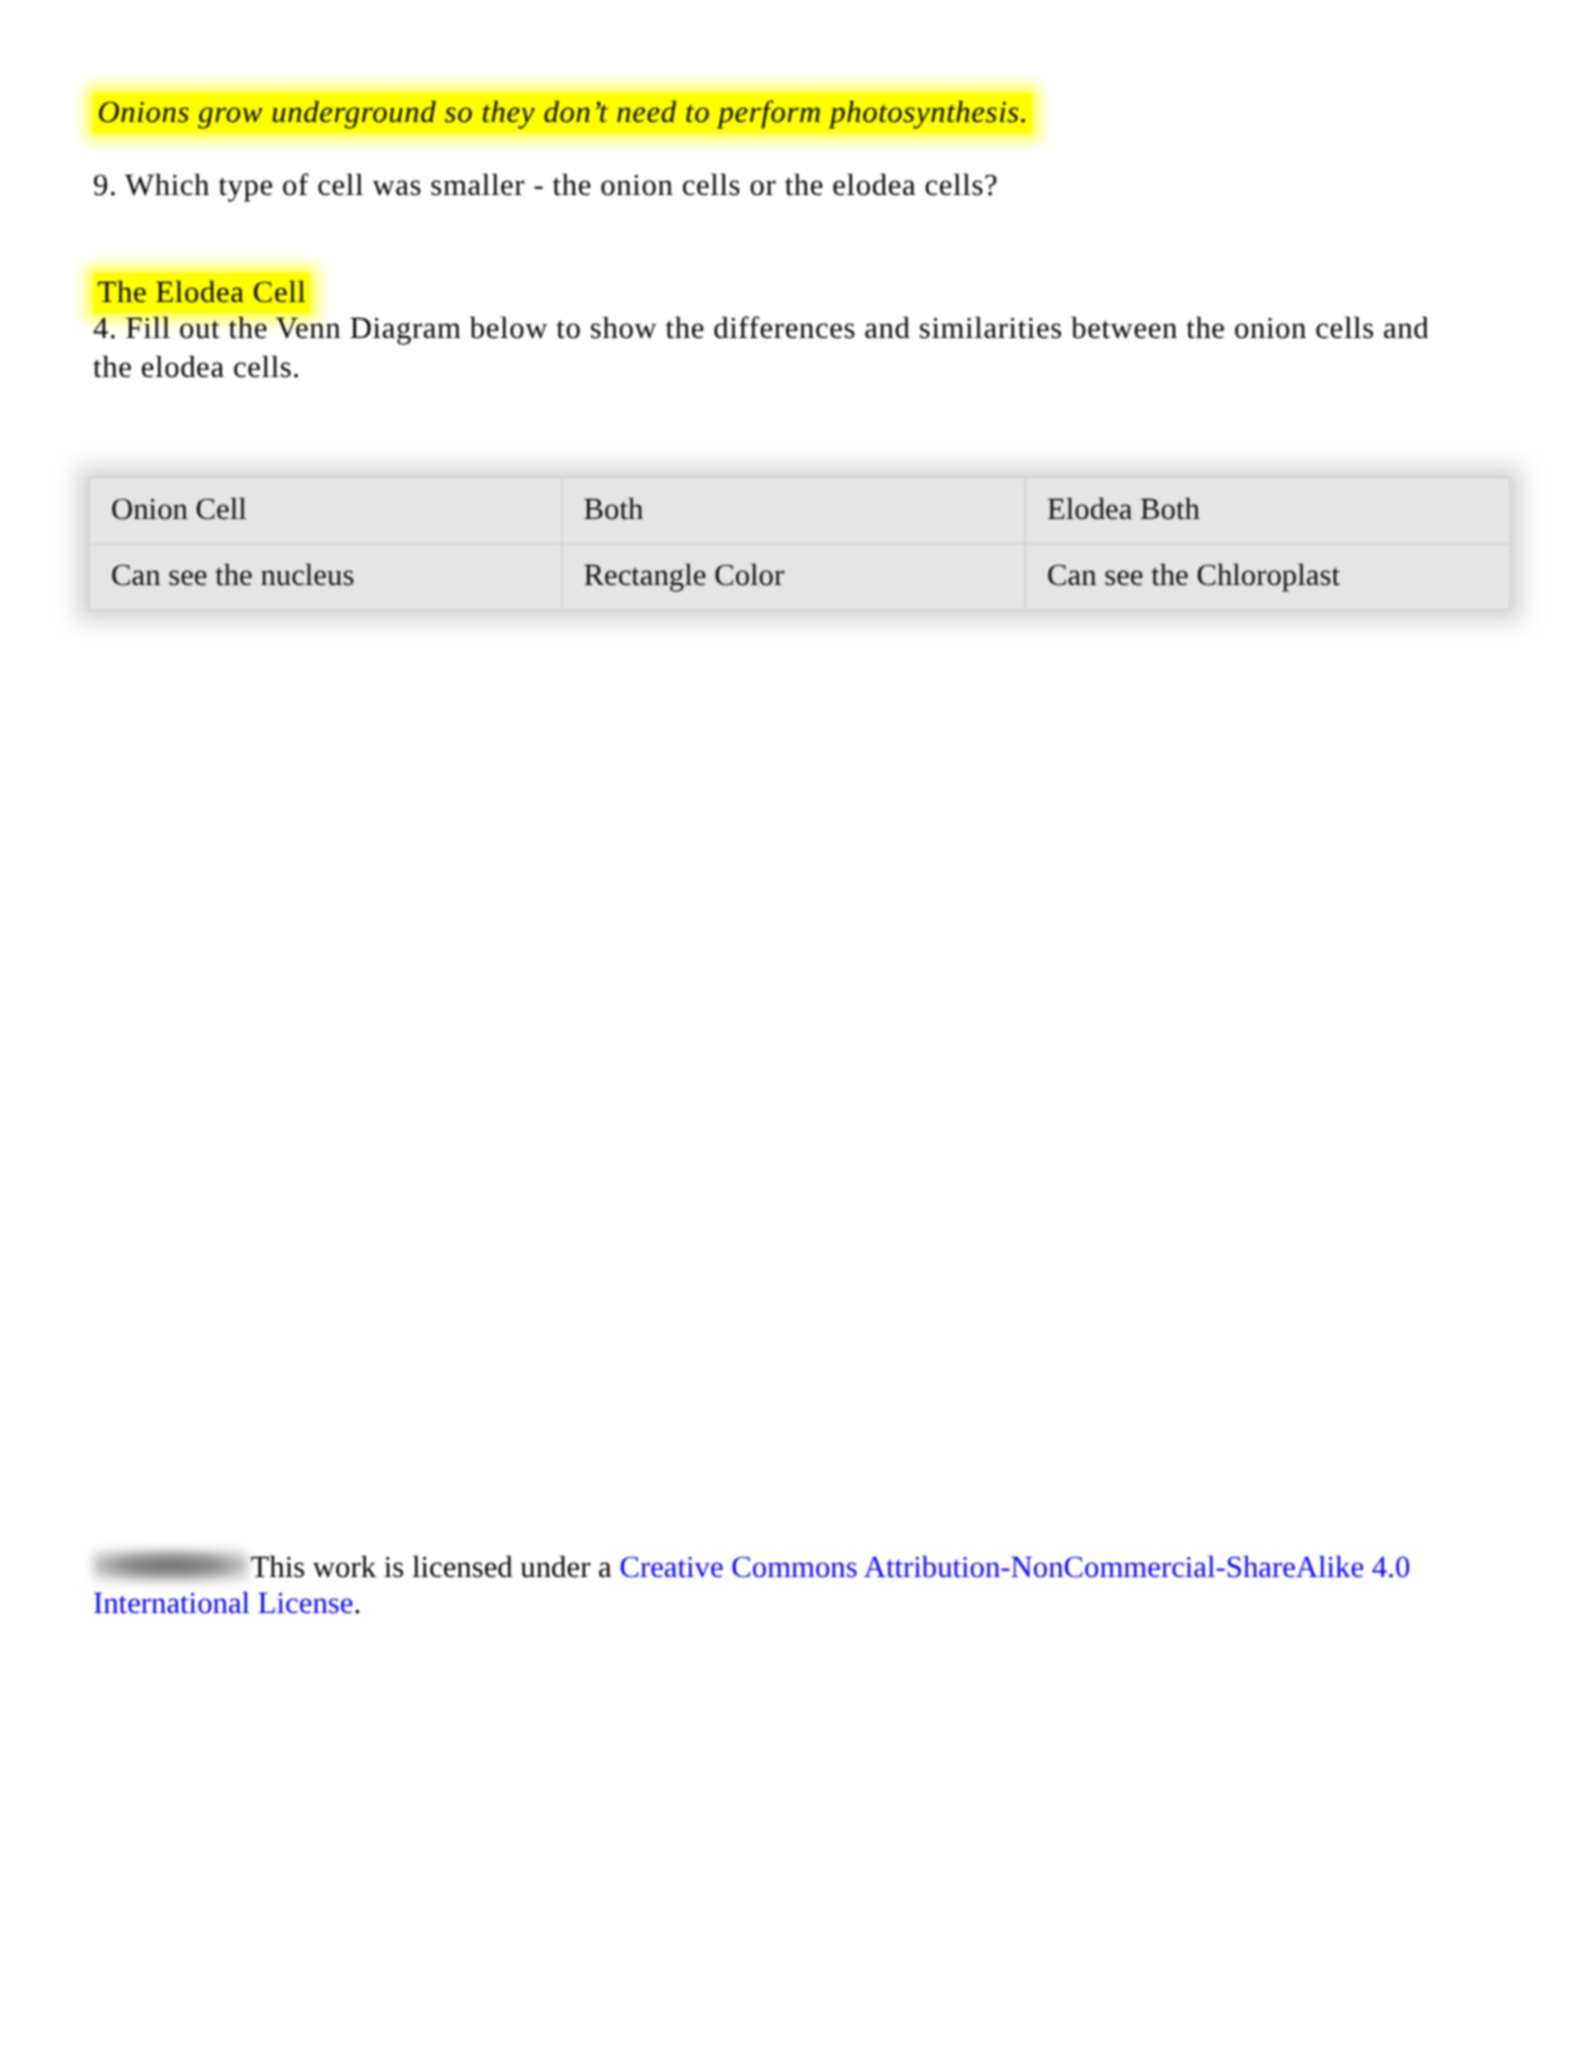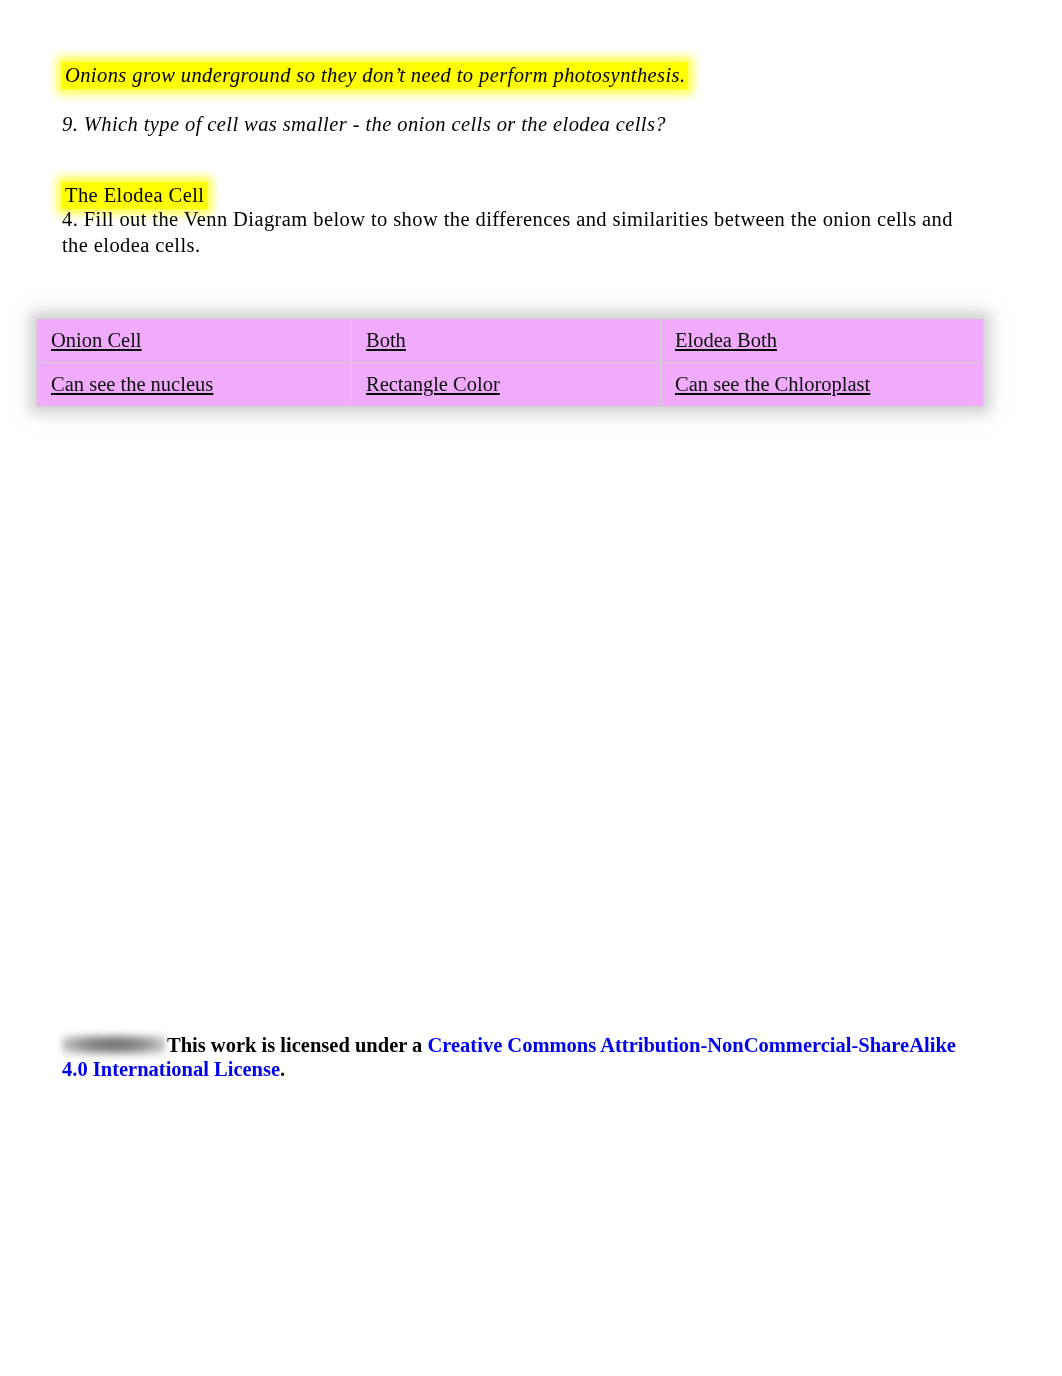--- a/index.html
+++ b/index.html
@@ -39,35 +39,34 @@
 
   .hl {
     background: #ffff00;
     padding: 2px 3px 3px 3px;
     box-decoration-break: clone;
     -webkit-box-decoration-break: clone;
     box-shadow: 0 0 9px 5px rgba(255,255,0,0.75);
   }
 
   #answer-photosynthesis { left: 62px; top: 62px; font-style: italic; }
-  #question-9           { left: 62px; top: 111px; font-style: italic; }
+  #question-9           { left: 62px; top: 111px; }
   #answer-elodea        { left: 62px; top: 158px; margin-top: 24px; }
   #question-4           { left: 62px; top: 206px; width: 900px; }
 
   
   #venn-table {
     position: absolute;
-    left: 36px;
+    left: 59px;
     top: 318px;
     width: 947px;
     border-collapse: collapse;
     table-layout: fixed;
-    background: #f0abfc;
+    background: #e5e5e5;
     box-shadow: 0 0 14px 7px rgba(170,170,170,0.55);
-    text-decoration: underline;
   }
   #venn-table td {
     border: 1px solid #d2d2d2;
     height: 43px;
     padding: 0 0 0 14px;
     font-size: 20.5px;
     line-height: 43px;
     vertical-align: middle;
     color: #0d0d0d;
     white-space: nowrap;
@@ -78,21 +77,20 @@
   #venn-table col.c3 { width: 323px; }
 
   
   #license-footer {
     position: absolute;
     left: 62px;
     top: 1012px;
     width: 900px;
     font-size: 20.5px;
     line-height: 24px;
-    font-weight: bold;
   }
   #cc-badge {
     display: inline-block;
     width: 103px;
     height: 22px;
     vertical-align: -4px;
     margin-right: 2px;
     background: radial-gradient(ellipse 72% 60% at 50% 48%,
                 #6f6f6f 0%, #8a8a8a 42%, #c9c9c9 72%, #ededed 100%);
     border-radius: 3px;

